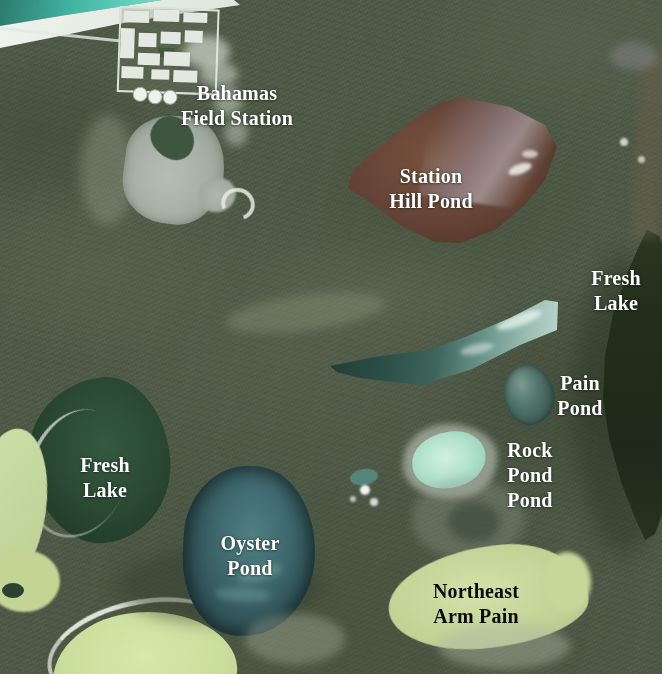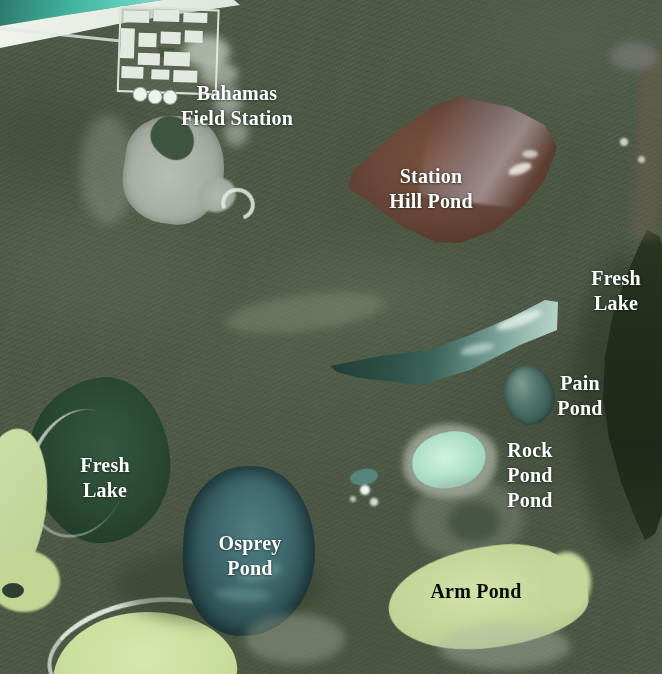--- a/index.html
+++ b/index.html
@@ -195,21 +195,22 @@
     <div>Pond</div>
     <div>Pond</div>
   </div>
 
   <div class="lbl" style="left:105px;top:453px">
     <div>Fresh</div>
     <div>Lake</div>
   </div>
 
   <div class="lbl" style="left:250px;top:531px">
-    <div>Osprey</div>
+    <div>Oyster</div>
     <div>Pond</div>
   </div>
 
   <div class="lbl dark" style="left:476px;top:579px">
-    <div>Arm Pond</div>
+    <div>Northeast</div>
+    <div>Arm Pain</div>
   </div>
 
 </div>
 
 </body></html>

